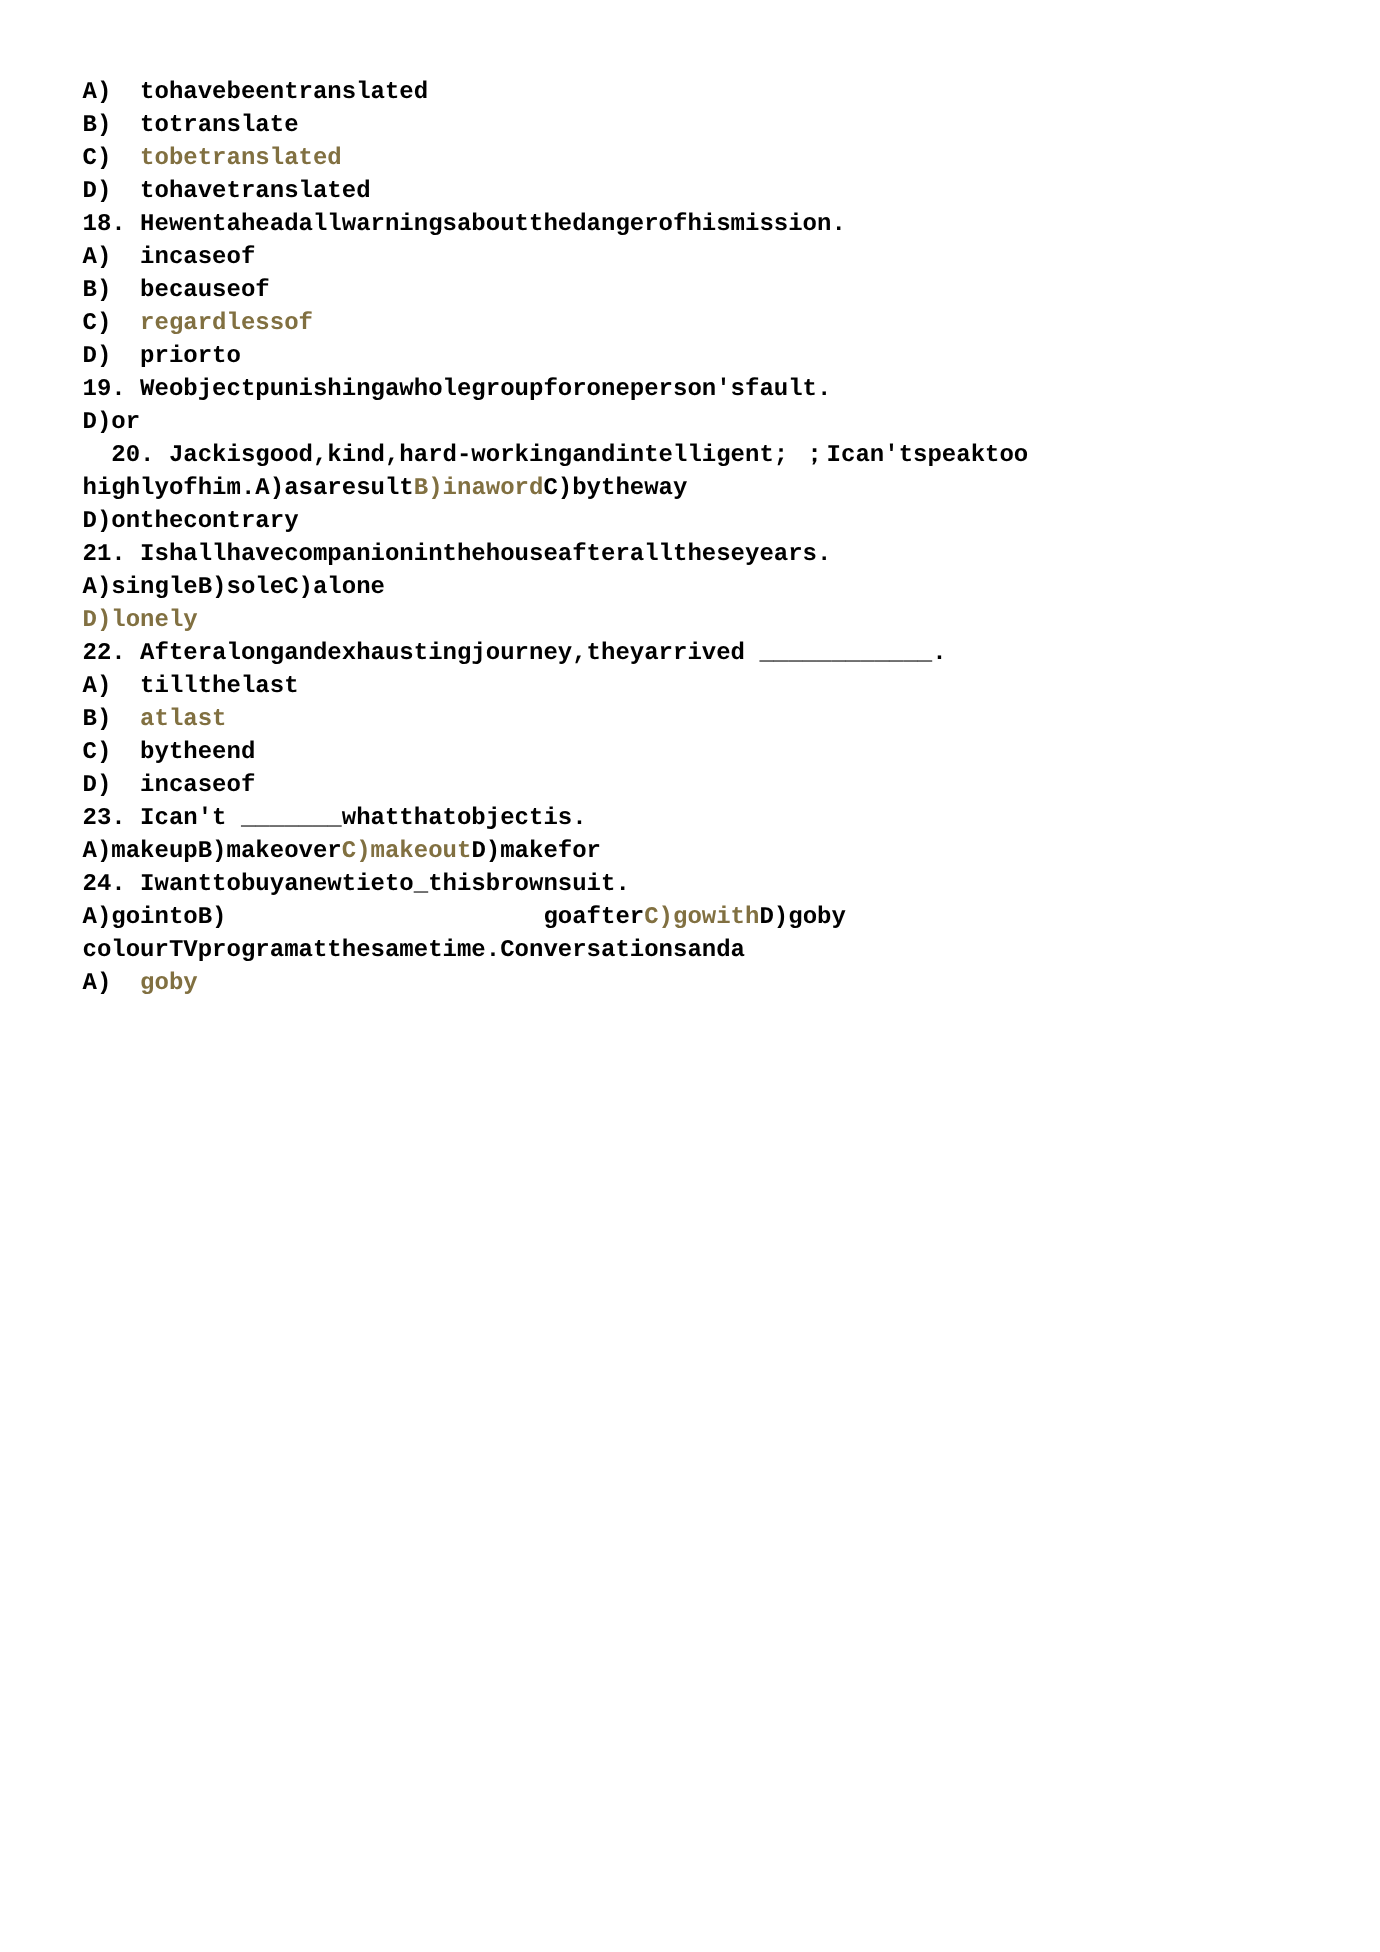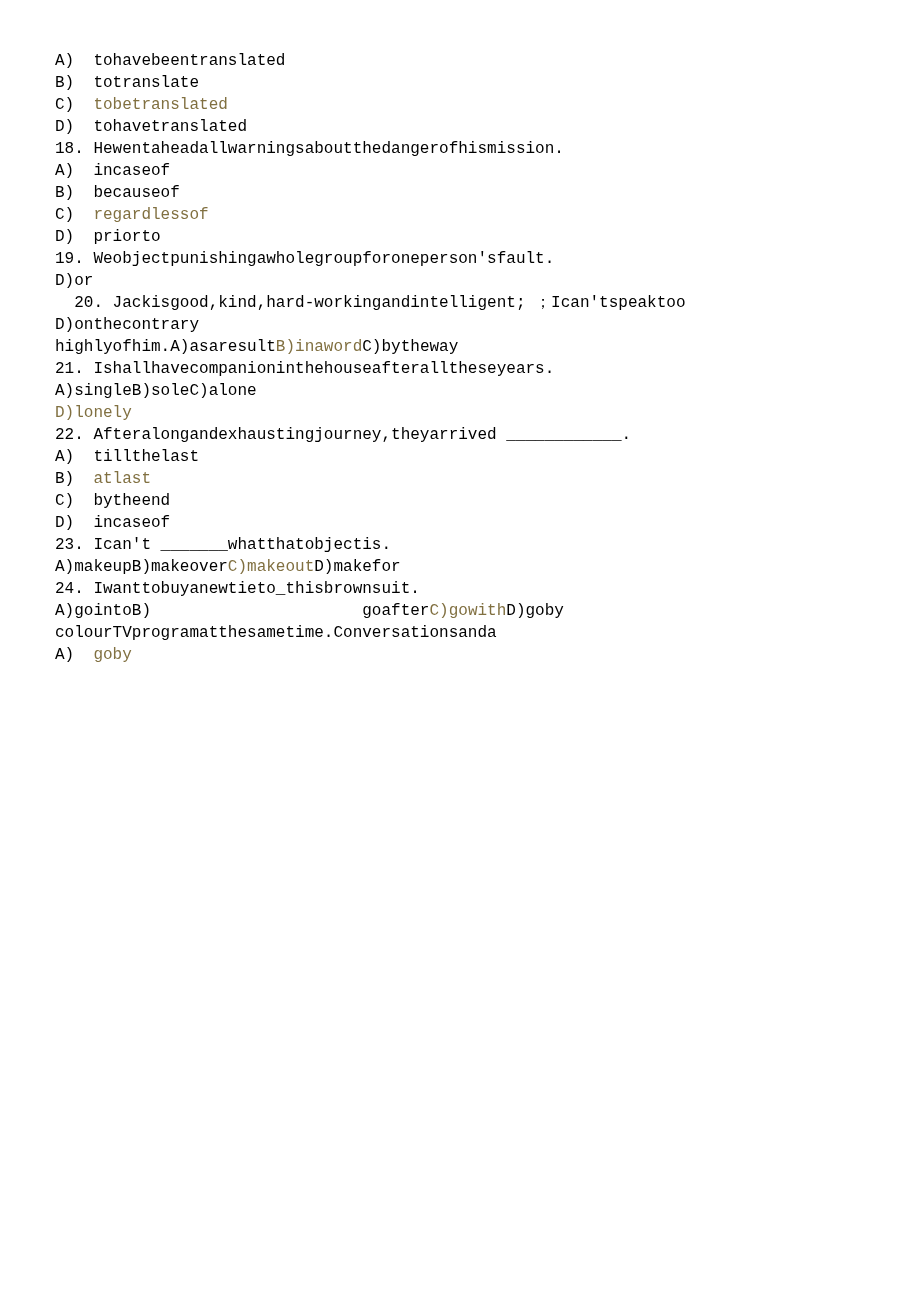--- a/index.html
+++ b/index.html
@@ -12,20 +12,21 @@
     font-family: "Courier New", "SimSun", monospace;
     font-size: 16px;
     line-height: 22px;
     color: #000000;
     padding: 50px 0 0 55px;
     box-sizing: border-box;
     letter-spacing: 0px;
   }
   .line {
     white-space: pre;
+    font-weight: bold;
   }
   .hl {
     color: #817041;
     margin-top: 32px;
   }
 </style>
 </head>
 <body>
 
 <div id="doc">
@@ -34,22 +35,22 @@
     <div class="line"><span>C)  </span><span class="hl">tobetranslated</span></div>
     <div class="line"><span>D)  tohavetranslated</span></div>
     <div class="line"><span>18. Hewentaheadallwarningsaboutthedangerofhismission.</span></div>
     <div class="line"><span>A)  incaseof</span></div>
     <div class="line"><span>B)  becauseof</span></div>
     <div class="line"><span>C)  </span><span class="hl">regardlessof</span></div>
     <div class="line"><span>D)  priorto</span></div>
     <div class="line"><span>19. Weobjectpunishingawholegroupforoneperson'sfault.</span></div>
     <div class="line"><span>D)or</span></div>
     <div class="line"><span>  20. Jackisgood,kind,hard-workingandintelligent; ；Ican'tspeaktoo</span></div>
+    <div class="line"><span>highlyofhim.A)asaresult</span><span class="hl">B)inaword</span><span>C)bytheway</span></div>
     <div class="line"><span>D)onthecontrary</span></div>
-    <div class="line"><span>highlyofhim.A)asaresult</span><span class="hl">B)inaword</span><span>C)bytheway</span></div>
     <div class="line"><span>21. Ishallhavecompanioninthehouseafteralltheseyears.</span></div>
     <div class="line"><span>A)singleB)soleC)alone</span></div>
     <div class="line"><span class="hl">D)lonely</span></div>
     <div class="line"><span>22. Afteralongandexhaustingjourney,theyarrived ____________.</span></div>
     <div class="line"><span>A)  tillthelast</span></div>
     <div class="line"><span>B)  </span><span class="hl">atlast</span></div>
     <div class="line"><span>C)  bytheend</span></div>
     <div class="line"><span>D)  incaseof</span></div>
     <div class="line"><span>23. Ican't _______whatthatobjectis.</span></div>
     <div class="line"><span>A)makeupB)makeover</span><span class="hl">C)makeout</span><span>D)makefor</span></div>

